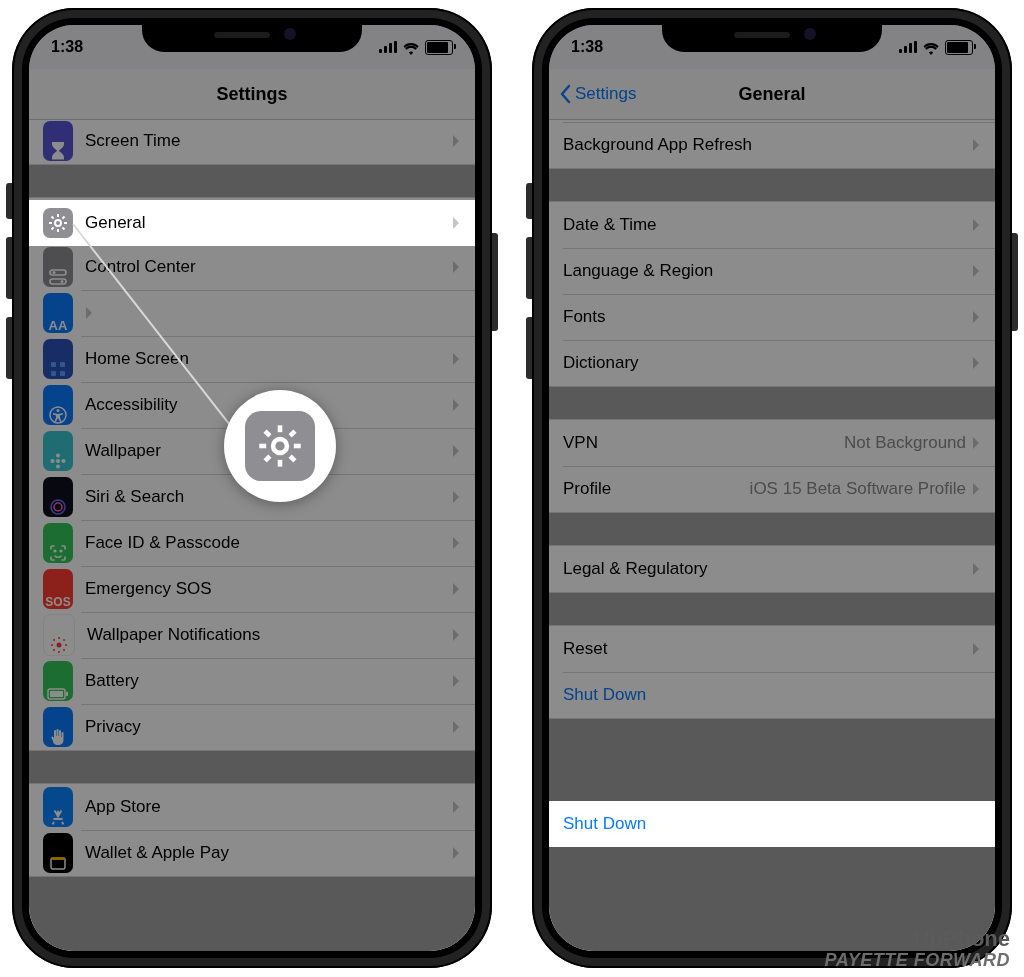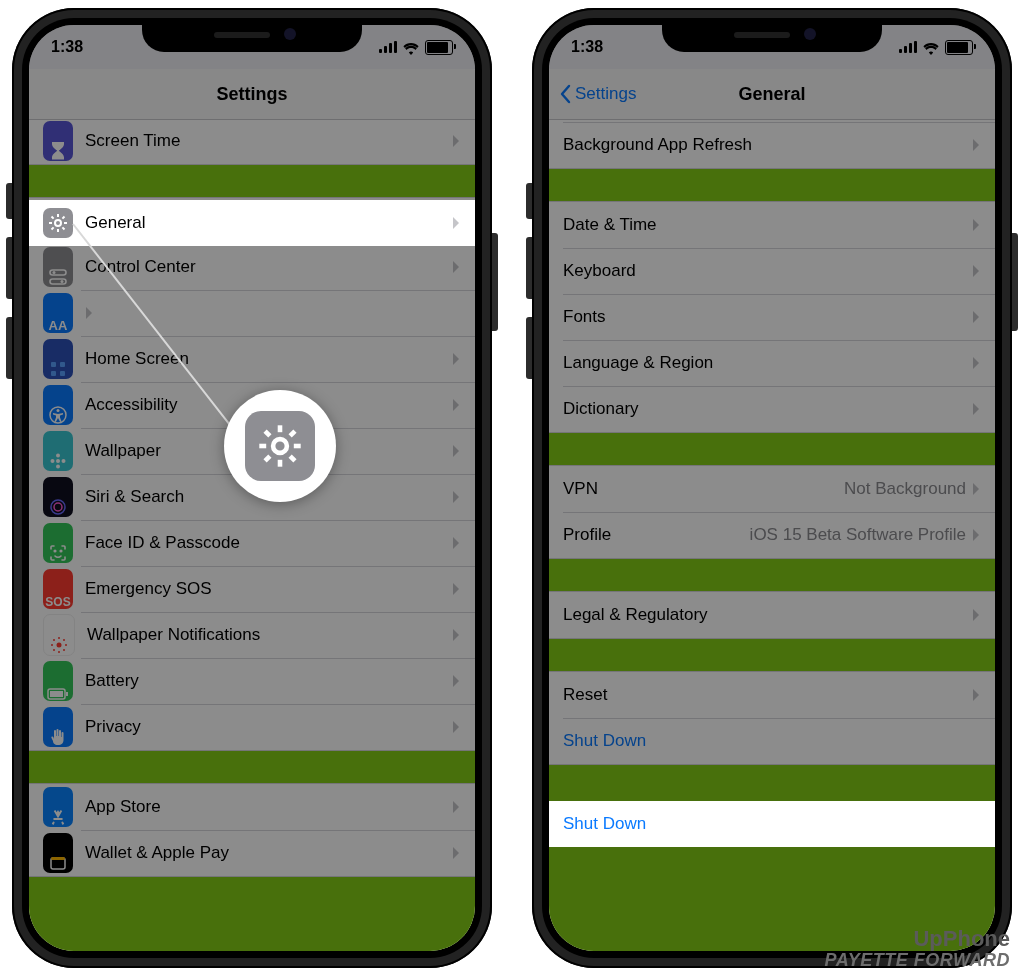--- a/index.html
+++ b/index.html
@@ -23,21 +23,21 @@
   .sig{display:flex;align-items:flex-end;gap:2px;height:12px;}
   .sig span{width:3px;background:#000;border-radius:1px;}
   .sig span:nth-child(1){height:4px}.sig span:nth-child(2){height:7px}.sig span:nth-child(3){height:10px}.sig span:nth-child(4){height:12px}
   .wifi-ic{width:16px;height:12px;}
   .batt{width:26px;height:13px;border:1px solid #000;border-radius:3px;position:relative;}
   .batt::after{content:"";position:absolute;right:-4px;top:3px;width:2px;height:5px;background:#000;border-radius:0 1px 1px 0;}
   .batt-fill{position:absolute;left:1px;top:1px;bottom:1px;width:80%;background:#000;border-radius:1px;}
   .navbar{position:absolute;top:44px;left:0;right:0;height:50px;display:flex;align-items:center;justify-content:center;border-bottom:1px solid #c9c9cd;background:#f7f7f8;z-index:20;}
   .navtitle{font-size:18px;font-weight:600;color:#000;}
   .backbtn{position:absolute;left:10px;display:flex;align-items:center;gap:3px;color:#0a7aff;font-size:17px;}
-  .content{position:absolute;top:94px;left:0;right:0;bottom:0;overflow:hidden;background:#84cc16;}
+  .content{position:absolute;top:94px;left:0;right:0;bottom:0;overflow:hidden;background:#a3a3a3;}
   .inner{position:absolute;left:0;right:0;}
   .group{background:#fff;border-top:1px solid #d6d6da;border-bottom:1px solid #d6d6da;}
   .gap{height:32px;}
   .row{display:flex;align-items:center;height:46px;padding:0 14px;position:relative;}
   .row + .row::before{content:"";position:absolute;left:52px;right:0;top:0;height:1px;background:#d6d6da;}
   .row.noicon + .row.noicon::before,.row.noicon:first-child + .row.noicon::before{left:14px;}
   .row .ic{width:30px;height:40px;border-radius:7px;margin-right:12px;display:flex;align-items:flex-end;justify-content:center;flex:0 0 30px;}
   .row .lbl{font-size:17px;color:#000;flex:1;white-space:nowrap;overflow:hidden;text-overflow:ellipsis;}
   .row .val{font-size:17px;color:#8a8a8f;margin-right:6px;}
   .row .chev{color:#c5c5c9;}
@@ -449,37 +449,29 @@
           <div class="group">
             <div class="row noicon">
               <span class="lbl">Date &amp; Time</span>
               <span class="chev">
                     <svg viewBox="0 0 9 14">
                       <path fill="currentColor" d="M1 1l6 6-6 6"></path>
                     </svg>
                   </span>
             </div>
             <div class="row noicon">
-              <span class="lbl">Keyboard</span>
+              <span class="lbl">Language &amp; Region</span>
               <span class="chev">
                     <svg viewBox="0 0 9 14">
                       <path fill="currentColor" d="M1 1l6 6-6 6"></path>
                     </svg>
                   </span>
             </div>
             <div class="row noicon">
               <span class="lbl">Fonts</span>
-              <span class="chev">
-                    <svg viewBox="0 0 9 14">
-                      <path fill="currentColor" d="M1 1l6 6-6 6"></path>
-                    </svg>
-                  </span>
-            </div>
-            <div class="row noicon">
-              <span class="lbl">Language &amp; Region</span>
               <span class="chev">
                     <svg viewBox="0 0 9 14">
                       <path fill="currentColor" d="M1 1l6 6-6 6"></path>
                     </svg>
                   </span>
             </div>
             <div class="row noicon">
               <span class="lbl">Dictionary</span>
               <span class="chev">
                     <svg viewBox="0 0 9 14">

